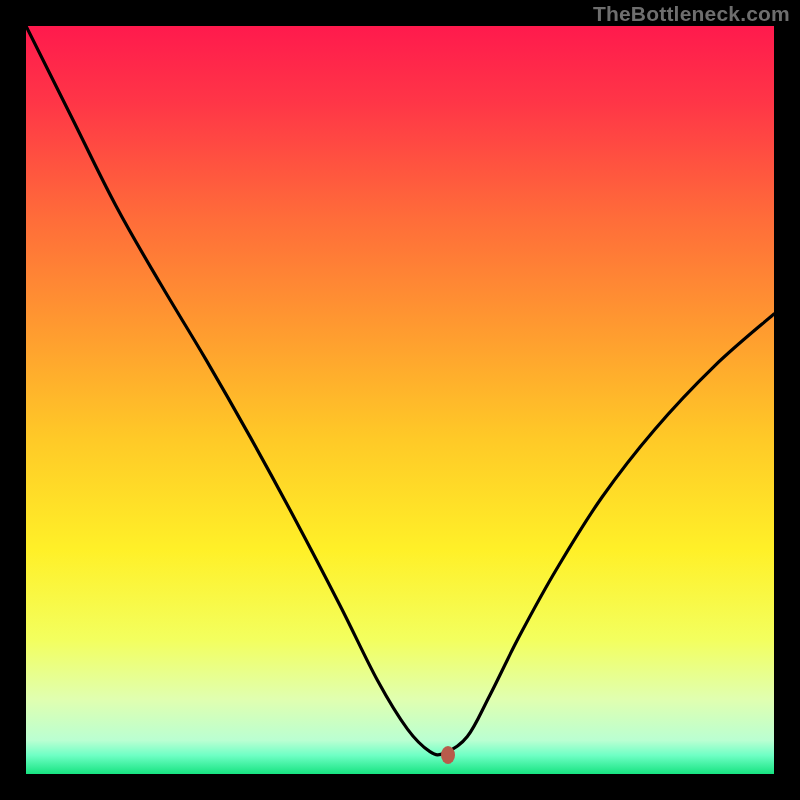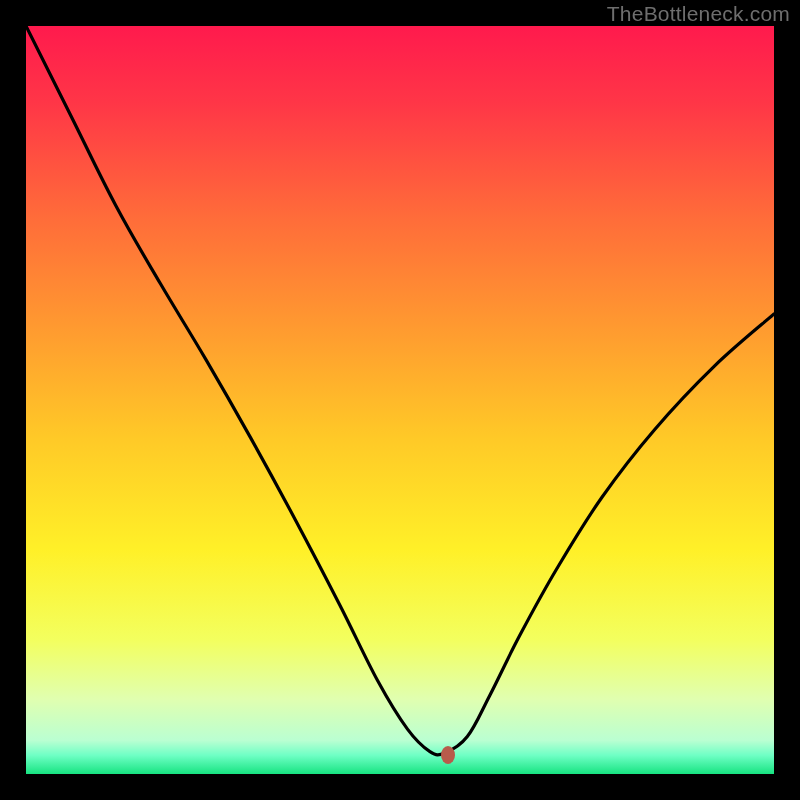--- a/index.html
+++ b/index.html
@@ -16,21 +16,21 @@
     width: 800px;
     height: 800px;
     background: #000;
   }
   .watermark {
     position: absolute;
     top: 2px;
     right: 10px;
     color: #6e6e6e;
     font-size: 21px;
-    font-weight: 400;
+    font-weight: 700;
     letter-spacing: 0.2px;
     z-index: 20;
   }
   .plot-area {
     position: absolute;
     left: 26px;
     top: 26px;
     width: 748px;
     height: 748px;
     overflow: hidden;

